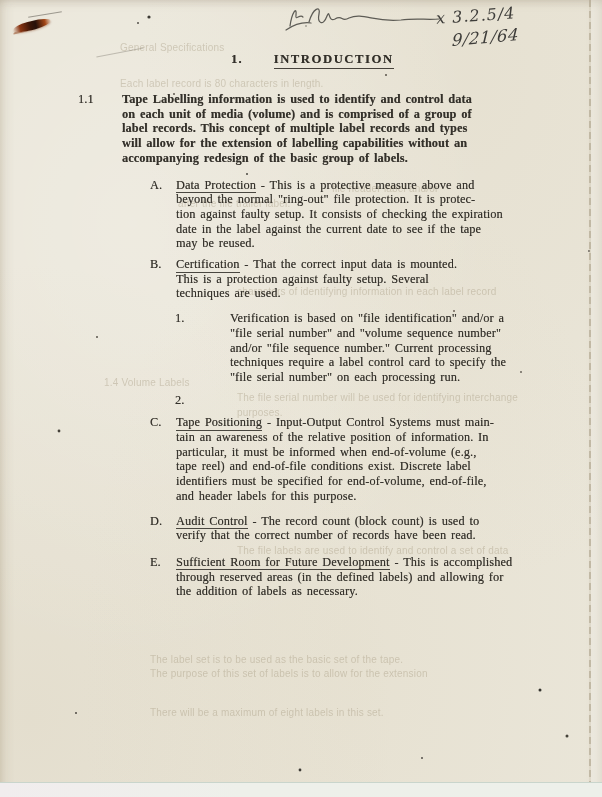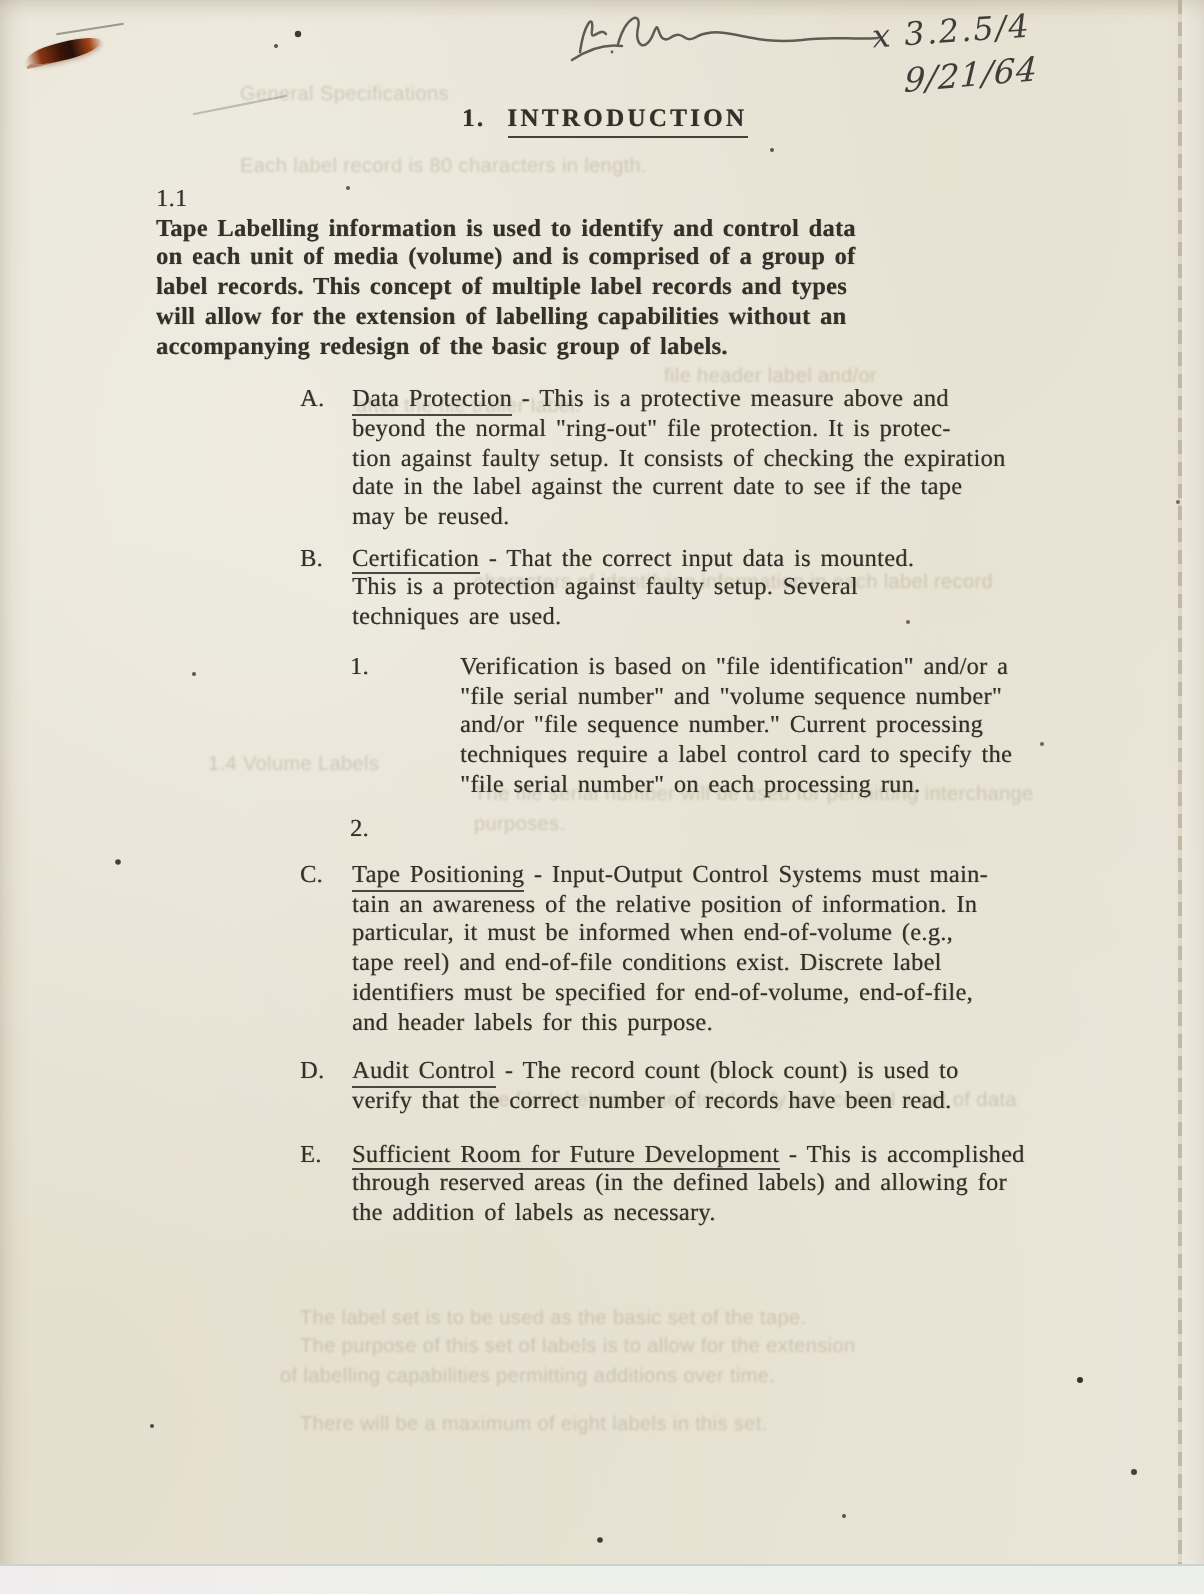--- a/index.html
+++ b/index.html
@@ -18,22 +18,22 @@
     font-family:"Liberation Serif","DejaVu Serif",serif;
     color:#33302a;
   }
   
   .typed { font-size:12.2px; line-height:14.7px; letter-spacing:.15px; word-spacing:1.6px;
            text-shadow:.2px .2px .35px rgba(44,40,33,.55); }
   .content { position:absolute; left:78px; top:92px; width:512px; }
   .doc-title { position:absolute; left:231px; top:52px; display:flex; gap:11px;
                font-weight:600; letter-spacing:1.1px; font-size:12.6px;
                text-shadow:.2px .2px .35px rgba(44,40,33,.6); }
-  .utitle { border-bottom:1.4px solid rgba(45,42,36,.88); padding-bottom:1px; letter-spacing:1.6px; }
-  .sec { display:flex;flex-direction:column; }
+  .utitle { border-bottom:1.4px solid rgba(45,42,36,.88); padding-bottom:1px; letter-spacing:1.6px;margin-left:20px; }
+  .sec { display:flex; }
   .sec-num { width:44px; flex-shrink:0; }
   .sec-body { flex:1; min-width:0; white-space:pre-line;font-weight:bold; }
   .item { display:flex; margin-left:72px; }
   .item-letter { width:26px; flex-shrink:0; }
   .item-body { flex:1; min-width:0; white-space:pre-line; }
   .sub { display:flex; margin-left:97px; }
   .sub-num { width:55px; flex-shrink:0; }
   .sub-body { flex:1; min-width:0; white-space:pre-line; }
   .uhead { border-bottom:1.2px solid rgba(45,42,36,.85); padding-bottom:.5px; }
   .mb6{margin-bottom:6px}.mb8{margin-bottom:8px}.mb10{margin-bottom:10px}
@@ -87,26 +87,25 @@
   <div class="right-edge"></div>
   <div class="right-margin-strip"></div>
   <div class="bottom-strip"></div>
 
   <div class="ghost" style="left:120px; top:42px;">General Specifications</div>
   <div class="ghost" style="left:120px; top:78px;">Each label record is 80 characters in length.</div>
   <div class="ghost" style="left:332px; top:183px;">file header label and/or</div>
   <div class="ghost" style="left:178px; top:198px;">after the file trailer label.</div>
   <div class="ghost" style="left:237px; top:286px;">characters of identifying information in each label record</div>
   <div class="ghost" style="left:84px; top:377px;margin-left:20px;">1.4  Volume Labels</div>
-  <div class="ghost" style="left:237px; top:392px;">The file serial number will be used for permitting interchange</div>
+  <div class="ghost" style="left:237px; top:392px;">The file serial number will be used for identifying interchange</div>
   <div class="ghost" style="left:237px; top:407px;">purposes.</div>
   <div class="ghost" style="left:237px; top:545px;">The file labels are used to identify and control a set of data</div>
   <div class="ghost" style="left:150px; top:654px;">The label set is to be used as the basic set of the tape.</div>
   <div class="ghost" style="left:150px; top:668px;">The purpose of this set of labels is to allow for the extension</div>
-  <div class="ghost" style="left:140px; top:683px;">of labelling capabilities permitting additions over time.</div>
   <div class="ghost" style="left:150px; top:707px;">There will be a maximum of eight labels in this set.</div>
 
   <svg class="signature" width="160" height="34" viewBox="0 0 160 34">
     <g fill="none" stroke="#45443f" stroke-width="1.25" stroke-linecap="round" opacity="0.85">
       <path d="M7,24 C9,10 14,4 13,13 C12,20 17,11 20,15"></path>
       <path d="M3,28 C12,22 21,20 28,21"></path>
       <path d="M26,20 C30,6 38,3 36,12 C34,21 40,25 44,14 C47,6 45,21 52,17 C60,12 58,21 66,16 C80,10 92,21 118,18 C132,16 144,18 156,17"></path>
       <circle cx="23" cy="24" r="0.7" fill="#45443f" stroke="none"></circle>
     </g>
   </svg>

